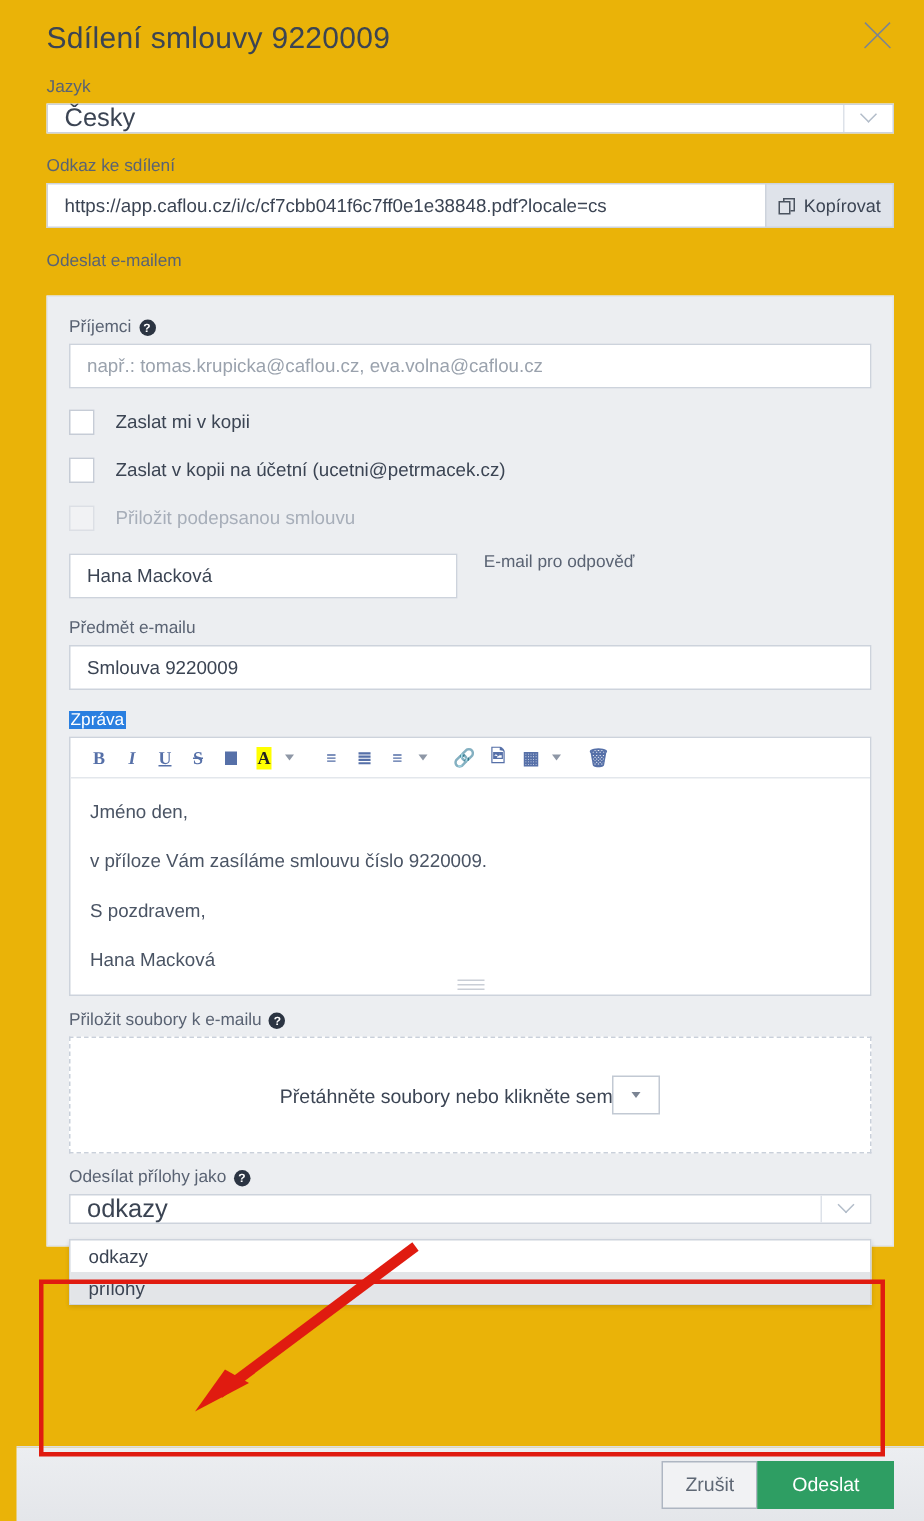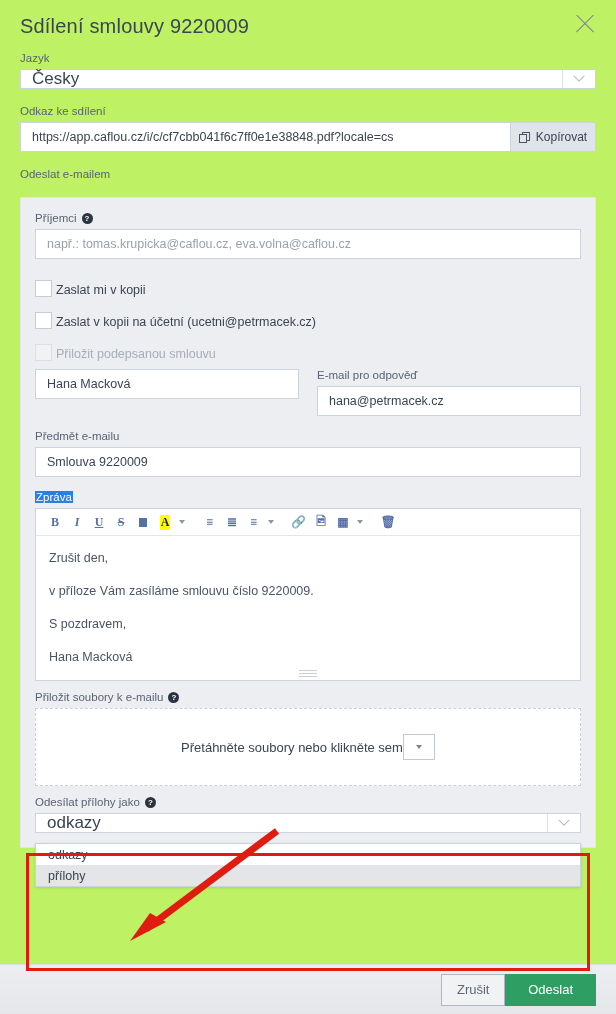--- a/index.html
+++ b/index.html
@@ -13,23 +13,24 @@
     font-family: "Liberation Sans", sans-serif;
     color: #3b4453;
     overflow: hidden;
     position: relative;
   }
 
   
   .modal {
     position: absolute;
     inset: 0;
-    background: #bef264;
+    background: #eab308;
     display: flex;
     flex-direction: column;
+    padding-left: 11px;
   }
 
   .modal-header {
     height: 48px;
     flex: 0 0 48px;
     display: flex;
     align-items: center;
     padding: 0 18px 0 20px;
     box-sizing: border-box;
   }
@@ -179,22 +180,22 @@
     background: #eceef1;
     border: 1px solid #e2e5ea;
     box-sizing: border-box;
     padding: 14px 14px 14px 14px;
     margin-top: 17px;
   }
 
   
   .chk-row {
     display: flex;
-    align-items: flex-end;
-    gap: 4px;
+    align-items: center;
+    gap: 14px;
     height: 32px;
     font-size: 12.5px;
     color: #3b4453;
   }
   .chk-box {
     width: 17px; height: 17px;
     border: 1px solid #c6ccd6;
     background: #fff;
     box-sizing: border-box;
     flex: 0 0 17px;
@@ -423,21 +424,20 @@
       </div>
 
       <div style="height:8px"></div>
 
       <div class="two-col">
         <div>
           <div class="input-box">Hana Macková</div>
         </div>
         <div>
           <div class="field-label">E-mail pro odpověď</div>
-          <div class="input-box">hana@petrmacek.cz</div>
         </div>
       </div>
 
       <div style="height:14px"></div>
 
       <div class="field-label">Předmět e-mailu</div>
       <div class="input-box">Smlouva 9220009</div>
 
       <div style="height:14px"></div>
 
@@ -477,21 +477,21 @@
           <div class="tb">🔗</div>
           <div class="tb">🖻</div>
           <div class="tb">▦</div>
           <div class="tb-caret">
               <span></span>
             </div>
           <div class="tb sep"></div>
           <div class="tb">🗑</div>
         </div>
         <div class="editor-body">
-          <p>Zrušit den,</p>
+          <p>Jméno den,</p>
           <p>v příloze Vám zasíláme smlouvu číslo 9220009.</p>
           <p>S pozdravem,</p>
           <p>Hana Macková</p>
           <div class="resize-handle">
               <i></i>
               <i></i>
               <i></i>
             </div>
         </div>
       </div>

